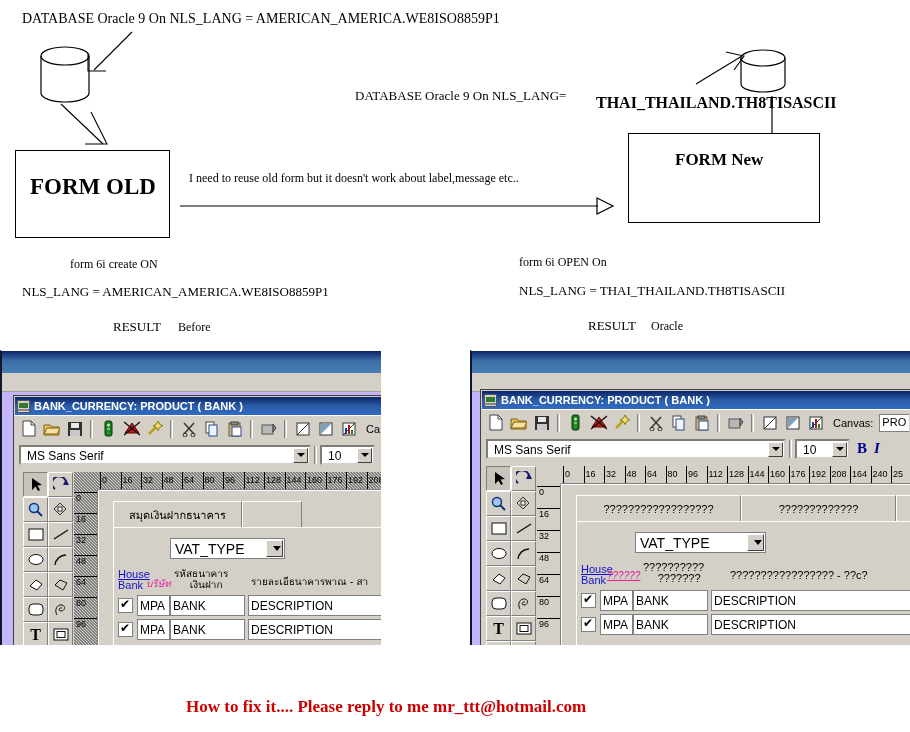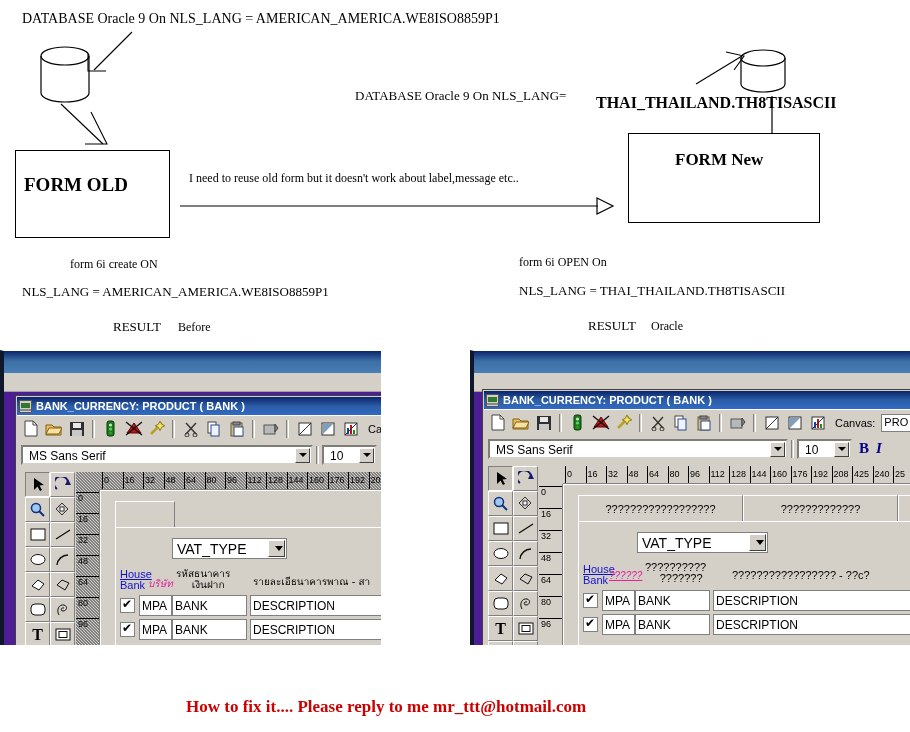--- a/index.html
+++ b/index.html
@@ -15,22 +15,22 @@
   .serif { font-family:"Liberation Serif", serif; color:#000; }
 
   
   .formbox {
     position:absolute; border:1px solid #000; background:#fff;
   }
   .formbox span { position:absolute; font-family:"Liberation Serif", serif; }
 
   
   .win {
-    position:absolute; background:#4c1d95;
-    border-left:4px solid #0f172a; border-top:1px solid #ffffff;
+    position:absolute; background:#c4b5fd;
+    border-left:2px solid #0f172a; border-top:1px solid #ffffff;
     overflow:hidden;
     font-family:"Liberation Sans", sans-serif;
   }
   .mdi-top {
     position:absolute; left:0; top:0; height:22px;
     background:linear-gradient(to bottom,#0a246a 0%,#3a6ea5 45%,#4a7fb5 100%);
   }
   .mdi-menu {
     position:absolute; left:0; height:19px; background:#d4d0c8;
     border-bottom:1px solid #a0a0a0;
@@ -197,21 +197,21 @@
   <line x1="52" y1="4" x2="14" y2="42" stroke="#000" stroke-width="1.1"></line>
   <polyline points="8,26 8,43 26,43" fill="none" stroke="#000" stroke-width="1.1"></polyline>
 </svg>
 
 <svg class="abs" style="left:55px; top:100px;" width="70" height="55" viewBox="0 0 70 55">
   <line x1="6" y1="4" x2="48" y2="44" stroke="#000" stroke-width="1.1"></line>
   <polyline points="36,12 52,44 30,44" fill="none" stroke="#000" stroke-width="1.1"></polyline>
 </svg>
 
 <div class="formbox" style="left:15px; top:150px; width:155px; height:88px;">
-  <span style="left:8px; top:23px; font-size:19px; font-weight:bold;">FORM OLD</span>
+  <span style="left:14px; top:23px; font-size:23px; font-weight:bold;">FORM OLD</span>
 </div>
 
 <div class="abs serif" style="left:189px; top:171px; font-size:12px;">I need to reuse old form but it doesn't work about label,message etc..</div>
 
 <svg class="abs" style="left:180px; top:195px;" width="435" height="22" viewBox="0 0 435 22">
   <line x1="0" y1="11" x2="418" y2="11" stroke="#000" stroke-width="1.2"></line>
   <polygon points="417,3 433,11 417,19" fill="none" stroke="#000" stroke-width="1.2"></polygon>
 </svg>
 
 <div class="abs serif" style="left:355px; top:88px; font-size:13px;">DATABASE  Oracle 9 On NLS_LANG=</div>
@@ -492,20 +492,21 @@
         <div class="rv-num" style="top: 87px;">64</div>
         <div class="rv-tick" style="top: 107px;"></div>
         <div class="rv-num" style="top: 108px;">80</div>
         <div class="rv-tick" style="top: 128px;"></div>
         <div class="rv-num" style="top: 129px;">96</div>
       </div>
 
     <div class="canvas" style="left:84px; top:94px; width:285px; height:157px;">
 
       <div class="tabstrip" style="left:14px; top:10px;">
+        <span class="tab thai" style="width:129px;">สมุดเงินฝากธนาคาร</span>
         <span class="tab thai" style="width:60px;"></span>
       </div>
 
       <div class="tab-body" style="left:14px; top:36px; width:271px; height:121px;"></div>
 
       <div class="vatcombo" style="left:71px; top:47px; width:115px;">
         <span>VAT_TYPE</span>
         <span class="carrow2">
             <i></i>
           </span>
@@ -775,21 +776,21 @@
         <div class="rh-num" style="left: 188.5px;">144</div>
         <div class="rh-tick" style="left: 207px;"></div>
         <div class="rh-num" style="left: 209px;">160</div>
         <div class="rh-tick" style="left: 227.5px;"></div>
         <div class="rh-num" style="left: 229.5px;">176</div>
         <div class="rh-tick" style="left: 248px;"></div>
         <div class="rh-num" style="left: 250px;">192</div>
         <div class="rh-tick" style="left: 268.5px;"></div>
         <div class="rh-num" style="left: 270.5px;">208</div>
         <div class="rh-tick" style="left: 289px;"></div>
-        <div class="rh-num" style="left: 291px;">425</div>
+        <div class="rh-num" style="left: 291px;">164</div>
         <div class="rh-tick" style="left: 309.5px;"></div>
         <div class="rh-num" style="left: 311.5px;">240</div>
         <div class="rh-tick" style="left: 330px;"></div>
         <div class="rh-num" style="left: 332px;">25</div>
       </div>
 
     <div class="ruler-v" id="rv-after" style="left:56px; top:94px; width:24px; height:163px;">
         <div class="rv-tick" style="top: 2px;"></div>
         <div class="rv-num" style="top: 3px;">0</div>
         <div class="rv-tick" style="top: 24px;"></div>

